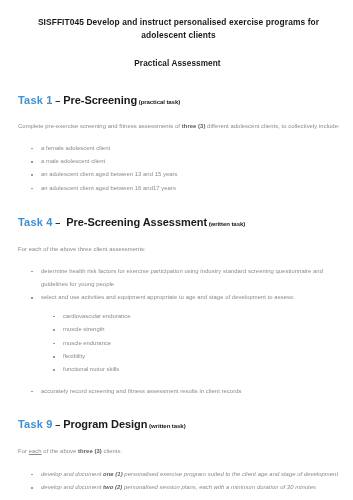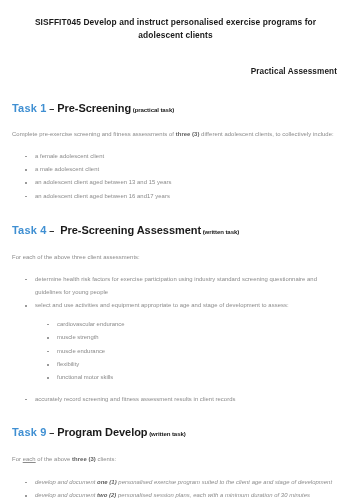--- a/index.html
+++ b/index.html
@@ -13,42 +13,42 @@
     height: 500px;
     overflow: hidden;
     font-family: "Liberation Sans", sans-serif;
     color: #7b7b7b;
     -webkit-font-smoothing: antialiased;
   }
   .page {
     width: 353px;
     height: 500px;
     box-sizing: border-box;
-    padding: 16px 8px 0 12px;
+    padding: 16px 8px 0 18px;
     position: relative;
     background: #ffffff;
   }
 
   
   .doc-title {
     text-align: center;
     font-weight: bold;
     font-size: 8.4px;
     line-height: 13px;
     color: #1a1a1a;
     letter-spacing: 0.1px;
     padding: 0 12px 0 6px;
     margin: 0;
   }
   .doc-subtitle {
-    text-align: right;
+    text-align: center;
     font-weight: bold;
     font-size: 8.2px;
     color: #1a1a1a;
-    margin: 25px 0 0 0;
+    margin: 17px 0 0 0;
     padding-right: 8px;
     letter-spacing: 0.1px;
   }
 
   
   .task-heading {
     margin: 0;
     padding: 0;
     font-size: 9px;
     line-height: 12px;
@@ -191,21 +191,21 @@
       <li class="subbullet">functional motor skills</li>
     </ul>
 
     <ul class="bullets final-bullet">
       <li class="bullet">accurately record screening and fitness assessment results in client records</li>
     </ul>
   </section>
 
   <section class="sec-task3">
     <div class="task-heading">
-      <span class="task-num">Task 9</span><span class="task-dash">&nbsp;</span><span class="task-dash">–</span><span class="task-name">&nbsp;</span><span class="task-name">Program Develop</span><span class="task-kind">&nbsp;</span><span class="task-kind">(written task)</span>
+      <span class="task-num">Task 9</span><span class="task-dash">&nbsp;</span><span class="task-dash">–</span><span class="task-name">&nbsp;</span><span class="task-name">Program Design</span><span class="task-kind">&nbsp;</span><span class="task-kind">(written task)</span>
     </div>
 
     <p class="para"><span>For </span><span class="u">each</span><span> of the above </span><b>three (3)</b><span> clients:</span></p>
 
     <ul class="bullets">
       <li class="bullet italic"><span>develop and document </span><b>one (1)</b><span> personalised exercise program suited to the client age and stage of development</span></li>
       <li class="bullet italic"><span>develop and document </span><b>two (2)</b><span> personalised session plans, each with a minimum duration of 30 minutes</span></li>
       <li class="bullet italic"><b></b><span></span></li>
     </ul>
   </section>

